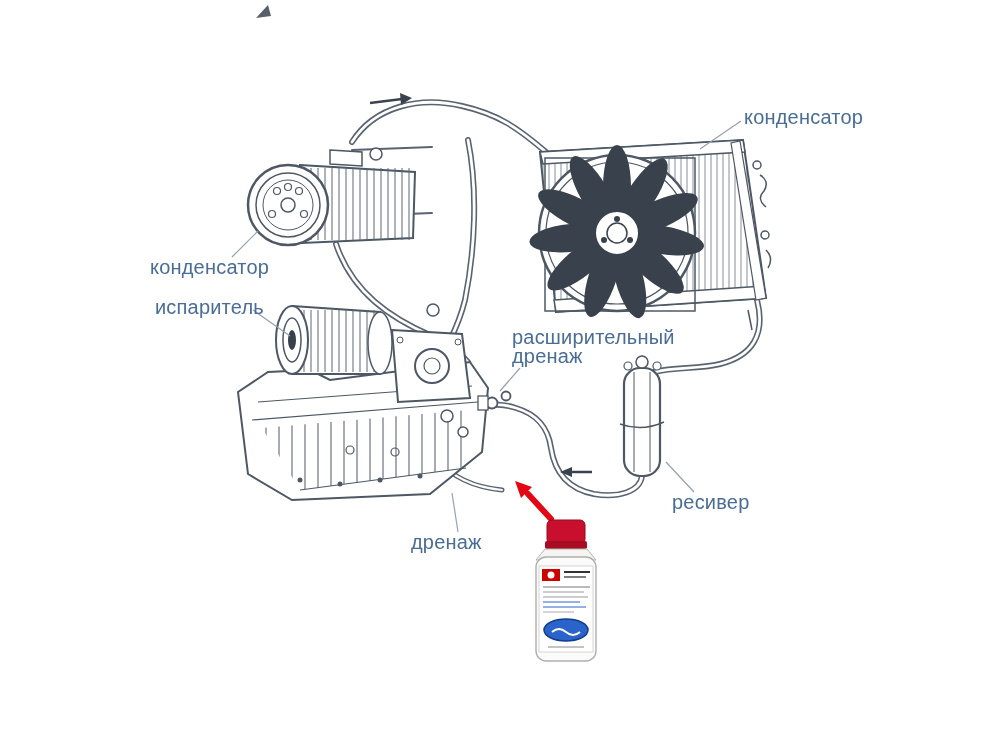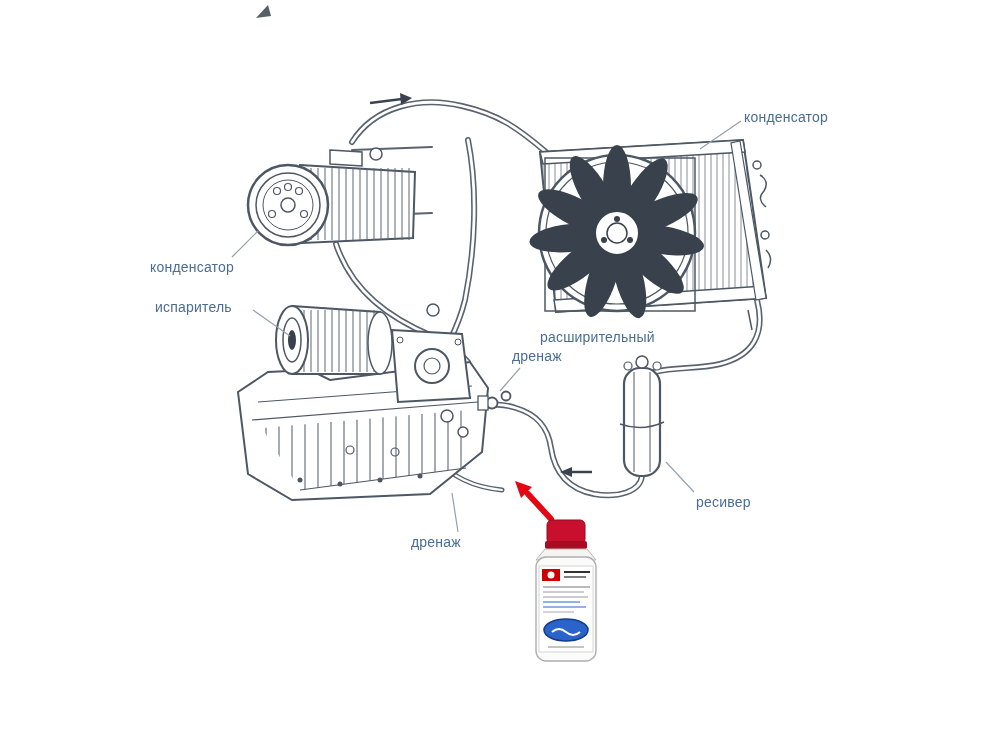--- a/index.html
+++ b/index.html
@@ -1,18 +1,18 @@
 <!DOCTYPE html>
 <html><head>
 <meta charset="utf-8">
 <style>
   html,body{margin:0;padding:0;background:#ffffff;}
   body{width:1000px;height:750px;position:relative;font-family:"Liberation Sans",sans-serif;overflow:hidden;}
   .stage{position:absolute;left:0;top:0;width:1000px;height:750px;}
-  .label{position:absolute;color:#4a6d96;font-size:14px;line-height:19px;white-space:nowrap;letter-spacing:0.2px;}
+  .label{position:absolute;color:#4a6d96;font-size:20px;line-height:19px;white-space:nowrap;letter-spacing:0.2px;}
 </style>
 </head>
 <body>
 
 <svg class="stage" width="1000" height="750" viewBox="0 0 1000 750" xmlns="http://www.w3.org/2000/svg">
   <defs>
     <pattern id="fins" width="6" height="8" patternUnits="userSpaceOnUse">
       <line x1="3" y1="0" x2="3" y2="8" stroke="#85909c" stroke-width="1"></line>
     </pattern>
     <pattern id="ribs" width="13" height="10" patternUnits="userSpaceOnUse">
@@ -193,16 +193,16 @@
     <line x1="543" y1="612" x2="574" y2="612" stroke="#aaaaaa" stroke-width="1"></line>
     <ellipse cx="566" cy="630" rx="22" ry="11" fill="#2a63c9" stroke="#123d8a" stroke-width="1.5"></ellipse>
     <path d="M 552,632 q 7,-6 14,0 q 7,6 14,0" fill="none" stroke="#ffffff" stroke-width="2"></path>
     <line x1="548" y1="647" x2="584" y2="647" stroke="#888888" stroke-width="1"></line>
   </g>
 </svg>
 
 <div class="label" style="left:744px;top:108px;">конденсатор</div>
 <div class="label" style="left:150px;top:258px;">конденсатор</div>
 <div class="label" style="left:155px;top:298px;">испаритель</div>
-<div class="label" style="left:512px;top:328px;margin-left:28px;">расширительный</div>
+<div class="label" style="left:512px;top:328px;">расширительный</div>
 <div class="label" style="left:512px;top:347px;">дренаж</div>
-<div class="label" style="left:672px;top:493px;margin-left:24px;">ресивер</div>
+<div class="label" style="left:672px;top:493px;">ресивер</div>
 <div class="label" style="left:411px;top:533px;">дренаж</div>
 
 </body></html>

